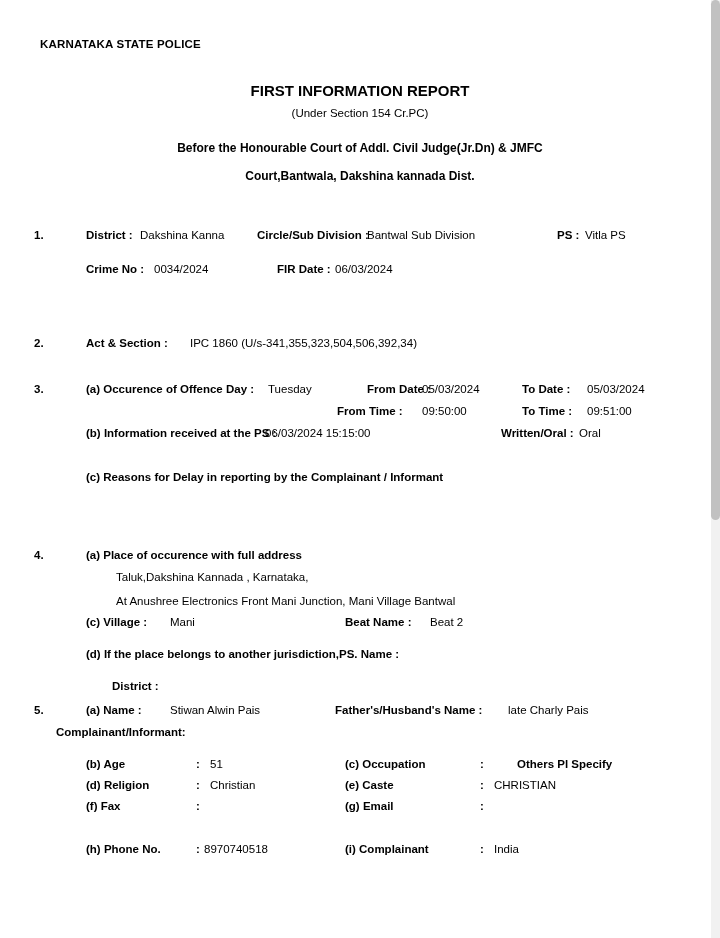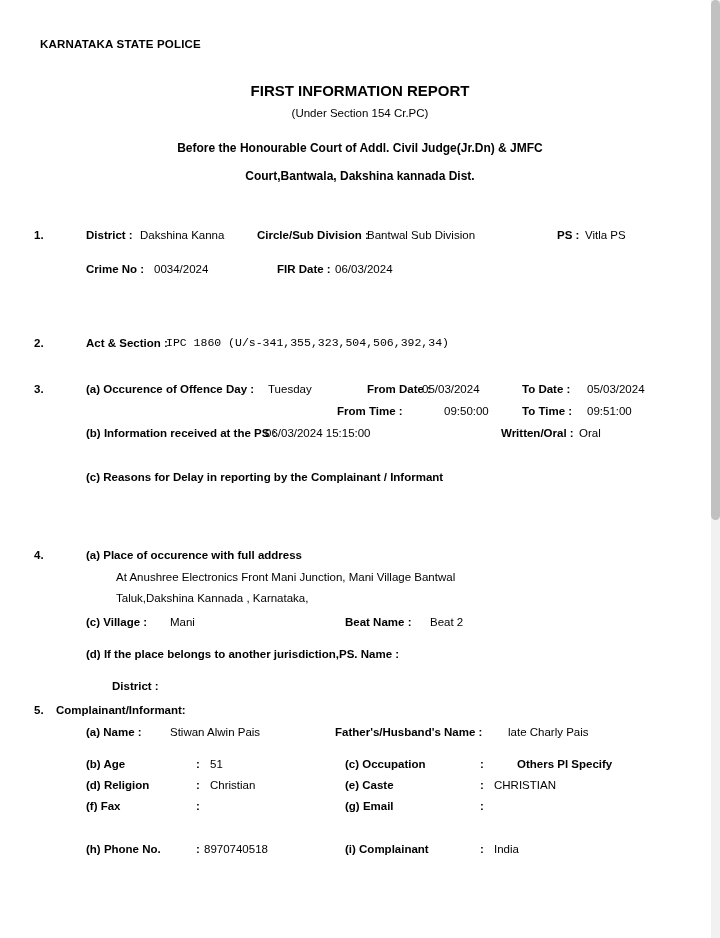--- a/index.html
+++ b/index.html
@@ -130,39 +130,39 @@
       </div>
     </div>
 
     <div class="gap-lg"></div>
     <div class="gap-sm"></div>
 
     <div class="row">
       <span class="num">2.</span>
       <div class="fieldrow" style="height:22px;">
         <span class="c1 lbl">Act &amp; Section :</span>
-        <span class="abs val" style="left:136px;font-family:Liberation Mono, monospace;">IPC 1860 (U/s-341,355,323,504,506,392,34)</span>
+        <span class="abs val" style="left:160px;">IPC 1860 (U/s-341,355,323,504,506,392,34)</span>
       </div>
     </div>
 
     <div class="gap-md"></div>
 
     <div class="row">
       <span class="num">3.</span>
       <div class="fieldrow" style="height:22px;">
         <span class="c1 lbl">(a) Occurence of Offence Day :</span>
         <span class="abs val" style="left:238px;">Tuesday</span>
         <span class="abs lbl" style="left:307px;padding-left:30px;">From Date :</span>
         <span class="abs val" style="left:392px;">05/03/2024</span>
         <span class="abs lbl" style="left:492px;">To Date :</span>
         <span class="abs val" style="left:557px;">05/03/2024</span>
       </div>
       <div class="fieldrow" style="height:22px;">
         <span class="abs lbl" style="left:307px;">From Time :</span>
-        <span class="abs val" style="left:414px;">09:50:00</span>
+        <span class="abs val" style="left:392px;">09:50:00</span>
         <span class="abs lbl" style="left:492px;">To Time :</span>
         <span class="abs val" style="left:557px;">09:51:00</span>
       </div>
       <div class="fieldrow" style="height:22px;">
         <span class="c1 lbl">(b) Information received at the PS :</span>
         <span class="abs val" style="left:235px;">06/03/2024 15:15:00</span>
         <span class="abs lbl" style="left:471px;">Written/Oral :</span>
         <span class="abs val" style="left:549px;">Oral</span>
       </div>
       <div class="gap-md"></div>
@@ -173,25 +173,25 @@
     </div>
 
     <div class="gap-md"></div>
     <div class="gap-sm"></div>
 
     <div class="row">
       <span class="num">4.</span>
       <div class="fieldrow" style="height:22px;">
         <span class="c1 lbl">(a) Place of occurence with full address</span>
       </div>
-      <div class="fieldrow" style="height:21px;">
-        <span class="abs val" style="left:86px;">At Anushree Electronics  Front Mani Junction, Mani Village Bantwal</span>
-      </div>
       <div class="fieldrow" style="height:24px;">
         <span class="abs val" style="left:86px;">Taluk,Dakshina Kannada , Karnataka,</span>
+      </div>
+      <div class="fieldrow" style="height:21px;">
+        <span class="abs val" style="left:86px;">At Anushree Electronics  Front Mani Junction, Mani Village Bantwal</span>
       </div>
       <div class="fieldrow" style="height:22px;">
         <span class="c1 lbl">(c) Village :</span>
         <span class="abs val" style="left:140px;">Mani</span>
         <span class="abs lbl" style="left:315px;">Beat Name :</span>
         <span class="abs val" style="left:400px;">Beat 2</span>
       </div>
       <div class="gap-sm"></div>
       <div class="fieldrow" style="height:22px;">
         <span class="c1 lbl">(d) If the place belongs to another jurisdiction,PS. Name :</span>
@@ -199,28 +199,28 @@
       <div class="gap-sm"></div>
       <div class="fieldrow" style="height:22px;">
         <span class="abs lbl" style="left:82px;">District :</span>
         <span class="abs val" style="left:128px;"></span>
       </div>
     </div>
 
     <div class="row" style="margin-top:0;">
       <span class="num">5.</span>
       <div class="fieldrow" style="height:22px;">
-        <span class="abs lbl" style="left:26px;">Complainant/Informant:</span>
-      </div>
-      <div class="fieldrow" style="height:22px;">
         <span class="c1 lbl">(a) Name :</span>
         <span class="abs val" style="left:140px;">Stiwan Alwin Pais</span>
         <span class="abs lbl" style="left:305px;">Father's/Husband's Name :</span>
         <span class="abs val" style="left:478px;">late Charly Pais</span>
       </div>
+      <div class="fieldrow" style="height:22px;">
+        <span class="abs lbl" style="left:26px;">Complainant/Informant:</span>
+      </div>
       <div class="gap-sm"></div>
       <div class="fieldrow" style="height:21px;">
         <span class="c1 lbl">(b) Age</span>
         <span class="abs lbl" style="left:166px;">:</span>
         <span class="abs val" style="left:180px;">51</span>
         <span class="abs lbl" style="left:315px;">(c) Occupation</span>
         <span class="abs lbl" style="left:450px;">:</span>
         <span class="abs val" style="left:487px;font-weight:bold;">Others Pl Specify</span>
       </div>
       <div class="fieldrow" style="height:21px;">

